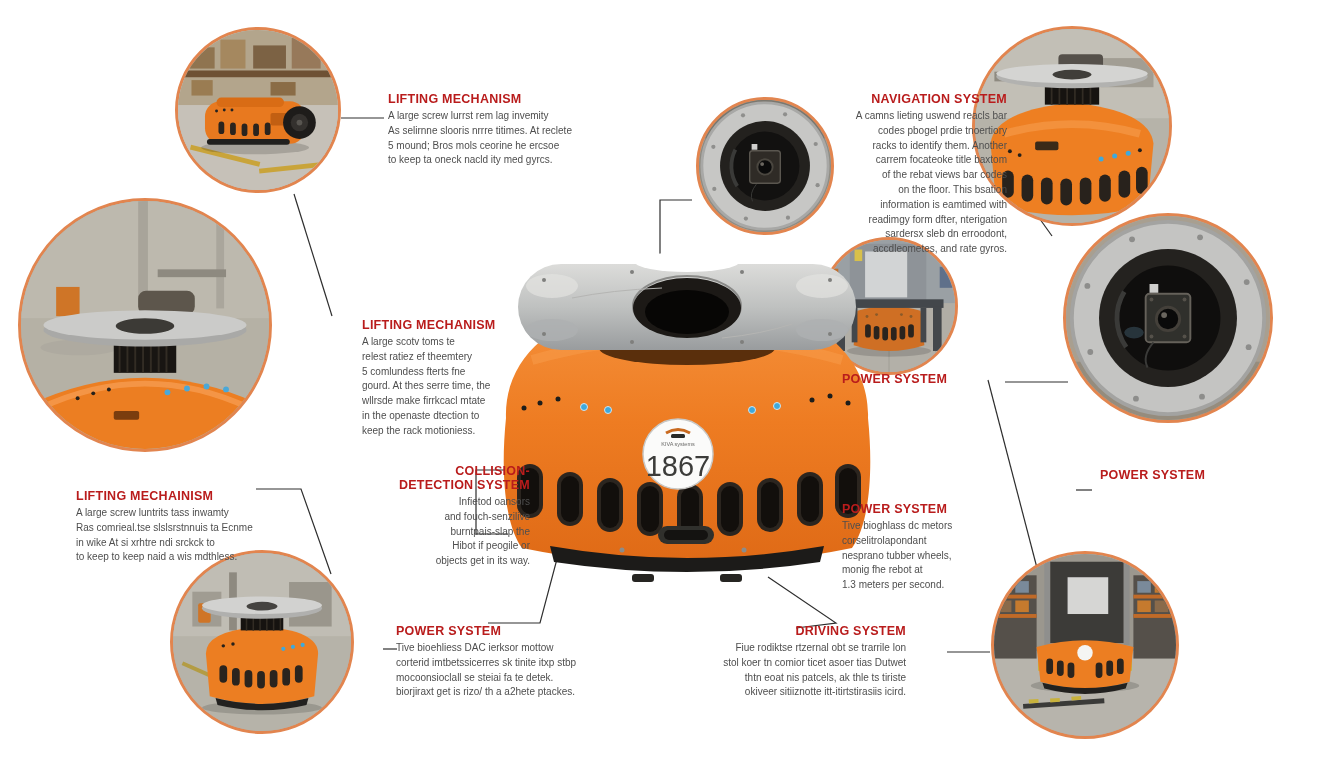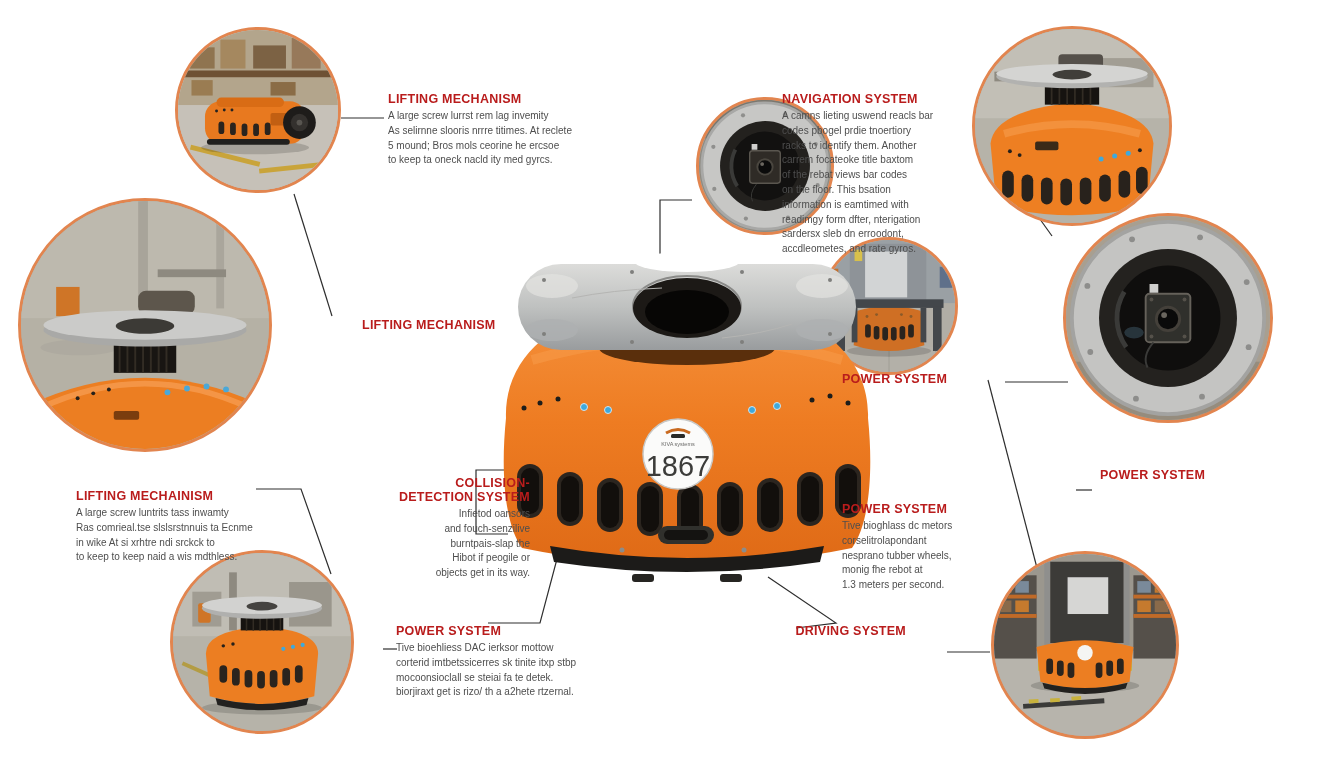--- a/index.html
+++ b/index.html
@@ -7,21 +7,21 @@
           font-family:"Liberation Sans",sans-serif;}
   .connectors{position:absolute;left:0;top:0;pointer-events:none;}
   .inset{position:absolute;border-radius:50%;border:3px solid #e2854f;overflow:hidden;
          box-sizing:border-box;background:#b5b1a7;}
   .inset svg{display:block;width:100%;height:100%;}
   .robot-wrap{position:absolute;}
   .callout{position:absolute;}
   .callout .t{font-size:12.5px;font-weight:bold;color:#b91c1c;letter-spacing:.25px;
               margin:0 0 3px 0;white-space:pre-line;line-height:14px;}
   .callout .b{font-size:10px;color:#4e4e4e;line-height:14.8px;white-space:pre-line;}
-  .ra{text-align:right;} .ca{text-align:left;}
+  .ra{text-align:right;} .ca{text-align:right;}
 </style>
 </head>
 <body>
 
 <div class="canvas">
 
   <svg class="connectors" width="1344" height="768">
     <g fill="none" stroke="#2e2e2e" stroke-width="1.2">
       <path d="M341,118 H384"></path>
       <path d="M294,194 L332,316"></path>
@@ -475,31 +475,38 @@
 of the rebat views bar codes
 on the floor. This bsation
 information is eamtimed with
 readimgy form dfter, nterigation
 sardersx sleb dn erroodont,
 accdleometes, and rate gyros.</div>
   </div>
 
   <div class="callout" style="left:362px;top:318px;width:185px;">
     <div class="t">LIFTING MECHANISM</div>
+    <div class="b">A large scotv toms te
+relest ratiez ef theemtery
+5 comlundess fterts fne
+gourd. At thes serre time, the
+wllrsde make firrkcacl mtate
+in the openaste dtection to
+keep the rack motioniess.</div>
   </div>
 
   <div class="callout" style="left:76px;top:489px;width:215px;">
     <div class="t">LIFTING MECHAINISM</div>
     <div class="b">A large screw luntrits tass inwamty
 Ras comrieal.tse slslsrstnnuis ta Ecnme
 in wike At si xrhtre ndi srckck to
 to keep to keep naid a wis mdthless.</div>
   </div>
 
-  <div class="callout ra" style="left:360px;top:476px;width:170px;">
+  <div class="callout ra" style="left:360px;top:464px;width:170px;">
     <div class="t">COLLISION-
 DETECTION SYSTEM</div>
     <div class="b">Infietod oansors
 and fouch-senzilive
 burntpais-slap the
 Hibot if peogile or
 objects get in its way.</div>
   </div>
 
   <div class="callout" style="left:842px;top:372px;width:165px;">
@@ -517,20 +524,24 @@
 
   <div class="callout" style="left:1100px;top:468px;width:205px;">
     <div class="t">POWER SYSTEM</div>
   </div>
 
   <div class="callout" style="left:396px;top:624px;width:240px;">
     <div class="t">POWER SYSTEM</div>
     <div class="b">Tive bioehliess DAC ierksor mottow
 corterid imtbetssicerres sk tinite itxp stbp
 mocoonsioclall se steiai fa te detek.
-biorjiraxt get is rizo/ th a a2hete rtzernal.</div>
+biorjiraxt get is rizo/ th a a2hete ptackes.</div>
   </div>
 
   <div class="callout ra" style="left:716px;top:624px;width:190px;">
     <div class="t">DRIVING SYSTEM</div>
+    <div class="b">Fiue rodiktse rtzernal obt se trarrile lon
+stol koer tn comior ticet asoer tias Dutwet
+thtn eoat nis patcels, ak thle ts tiriste
+okiveer sitiiznotte itt-itirtstirasiis icird.</div>
   </div>
 
 </div>
 
 </body></html>

